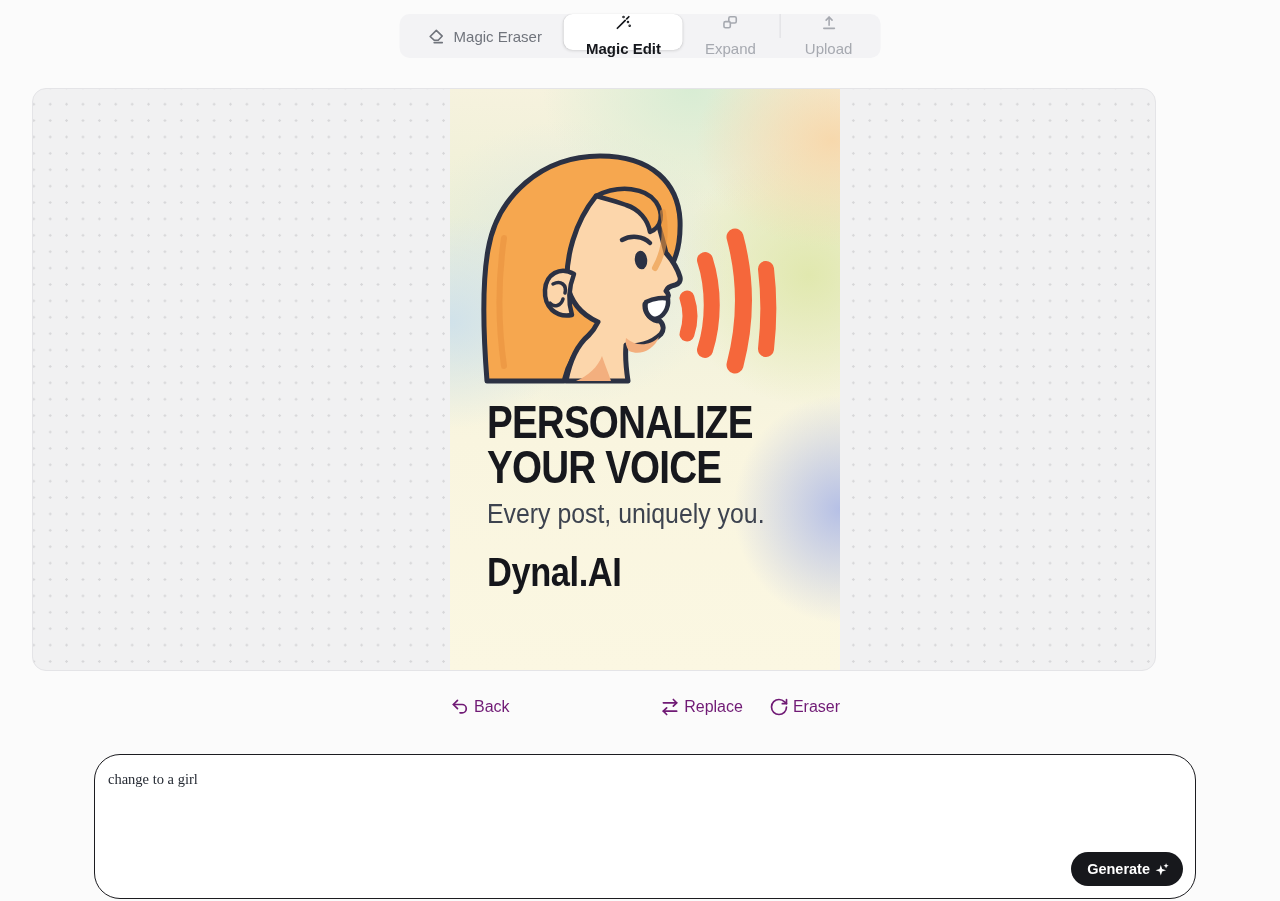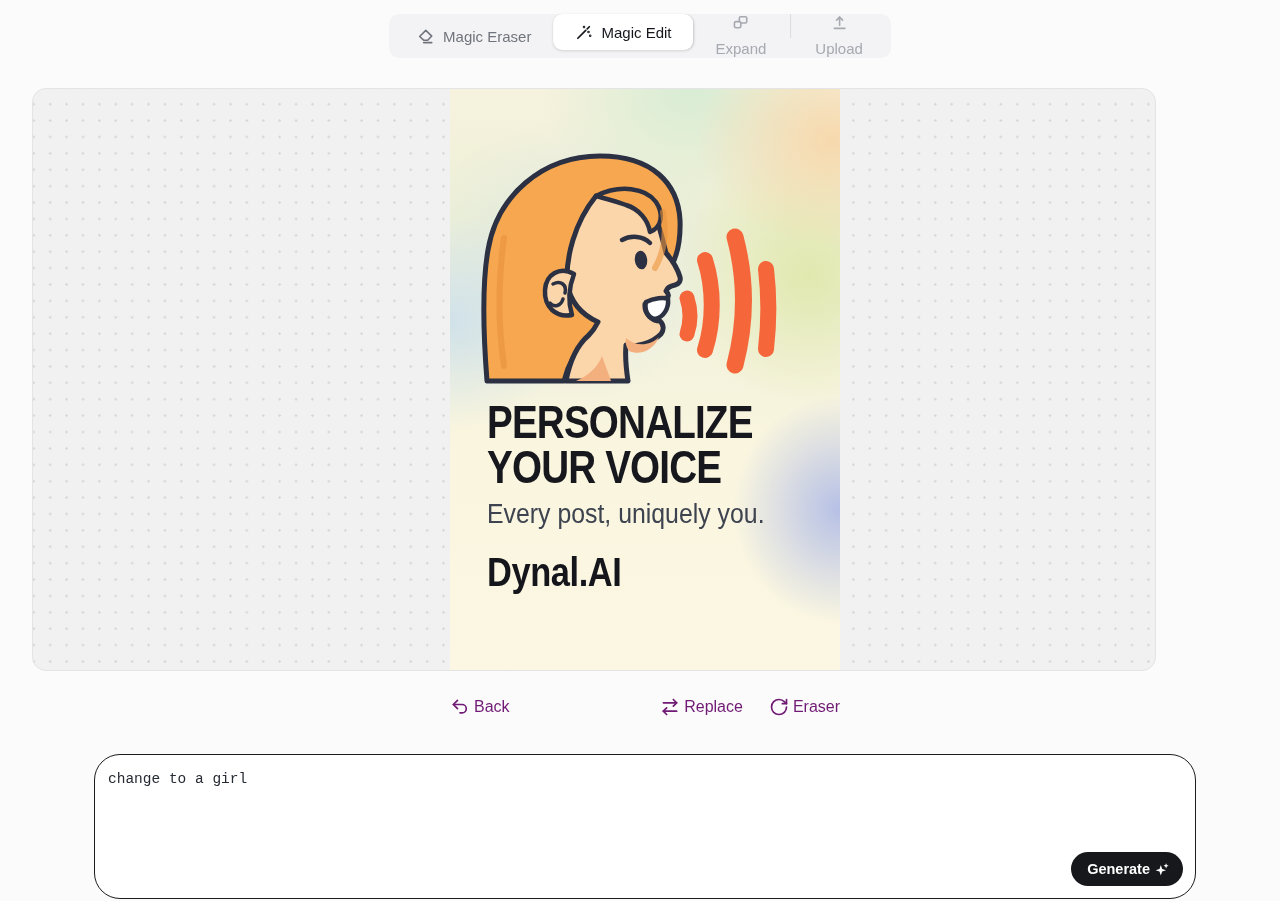--- a/index.html
+++ b/index.html
@@ -13,22 +13,23 @@
     position:absolute;top:14px;left:50%;transform:translateX(-50%);
     display:flex;align-items:flex-start;height:44px;
     background:#f3f3f5;border-radius:10px;padding:0 6px;
   }
   .tab{
     display:flex;align-items:center;gap:9px;height:44px;padding:0 22px;
     font-size:15px;font-weight:500;color:#70747c;cursor:pointer;border-radius:9px;
     white-space:nowrap;background:transparent;border:none;font-family:inherit;
   }
   .tab.active{
-    background:#fff;height:36px;color:#15171c;font-weight:400;
+    background:#fff;height:36px;color:#15171c;font-weight:700;
     box-shadow:0 1px 3px rgba(0,0,0,.12),0 0 1px rgba(0,0,0,.08);
+    flex-direction:column;
   }
   .tab.dim{color:#a6a9b0;flex-direction:column;}
   .tab svg{flex:0 0 auto;}
   .tb-divider{width:1px;height:24px;background:#dcdce0;margin:0 2px;}
 
   
   .canvas{
     position:absolute;left:32px;top:88px;width:1124px;height:583px;box-sizing:border-box;
     background-color:#f1f1f2;border:1px solid #e4e4e7;border-radius:14px;
     background-image:radial-gradient(circle,#d7d7d9 1.1px,transparent 1.4px);
@@ -77,21 +78,21 @@
   }
 
   
   .prompt-box{
     position:absolute;left:94px;top:754px;width:1102px;height:145px;box-sizing:border-box;
     background:#fff;border:1.5px solid #1c1c20;border-radius:26px;
   }
   .prompt-input{
     position:absolute;left:0;top:0;width:100%;height:92px;box-sizing:border-box;
     border:none;outline:none;resize:none;background:transparent;
-    padding:15px 16px 0 13px;font-family:Liberation Mono, monospace;font-size:14.5px;color:#252a33;line-height:1.35;
+    padding:15px 16px 0 13px;font-family:Liberation Serif, serif;font-size:14.5px;color:#252a33;line-height:1.35;
   }
   .generate-btn{
     position:absolute;right:12px;bottom:12px;height:34px;
     display:flex;align-items:center;gap:5px;
     background:#17181c;color:#fff;border:none;border-radius:17px;
     padding:0 13px 0 16px;font-size:14.5px;font-weight:700;font-family:inherit;cursor:pointer;margin-top:28px;
   }
 </style>
 </head>
 <body>

